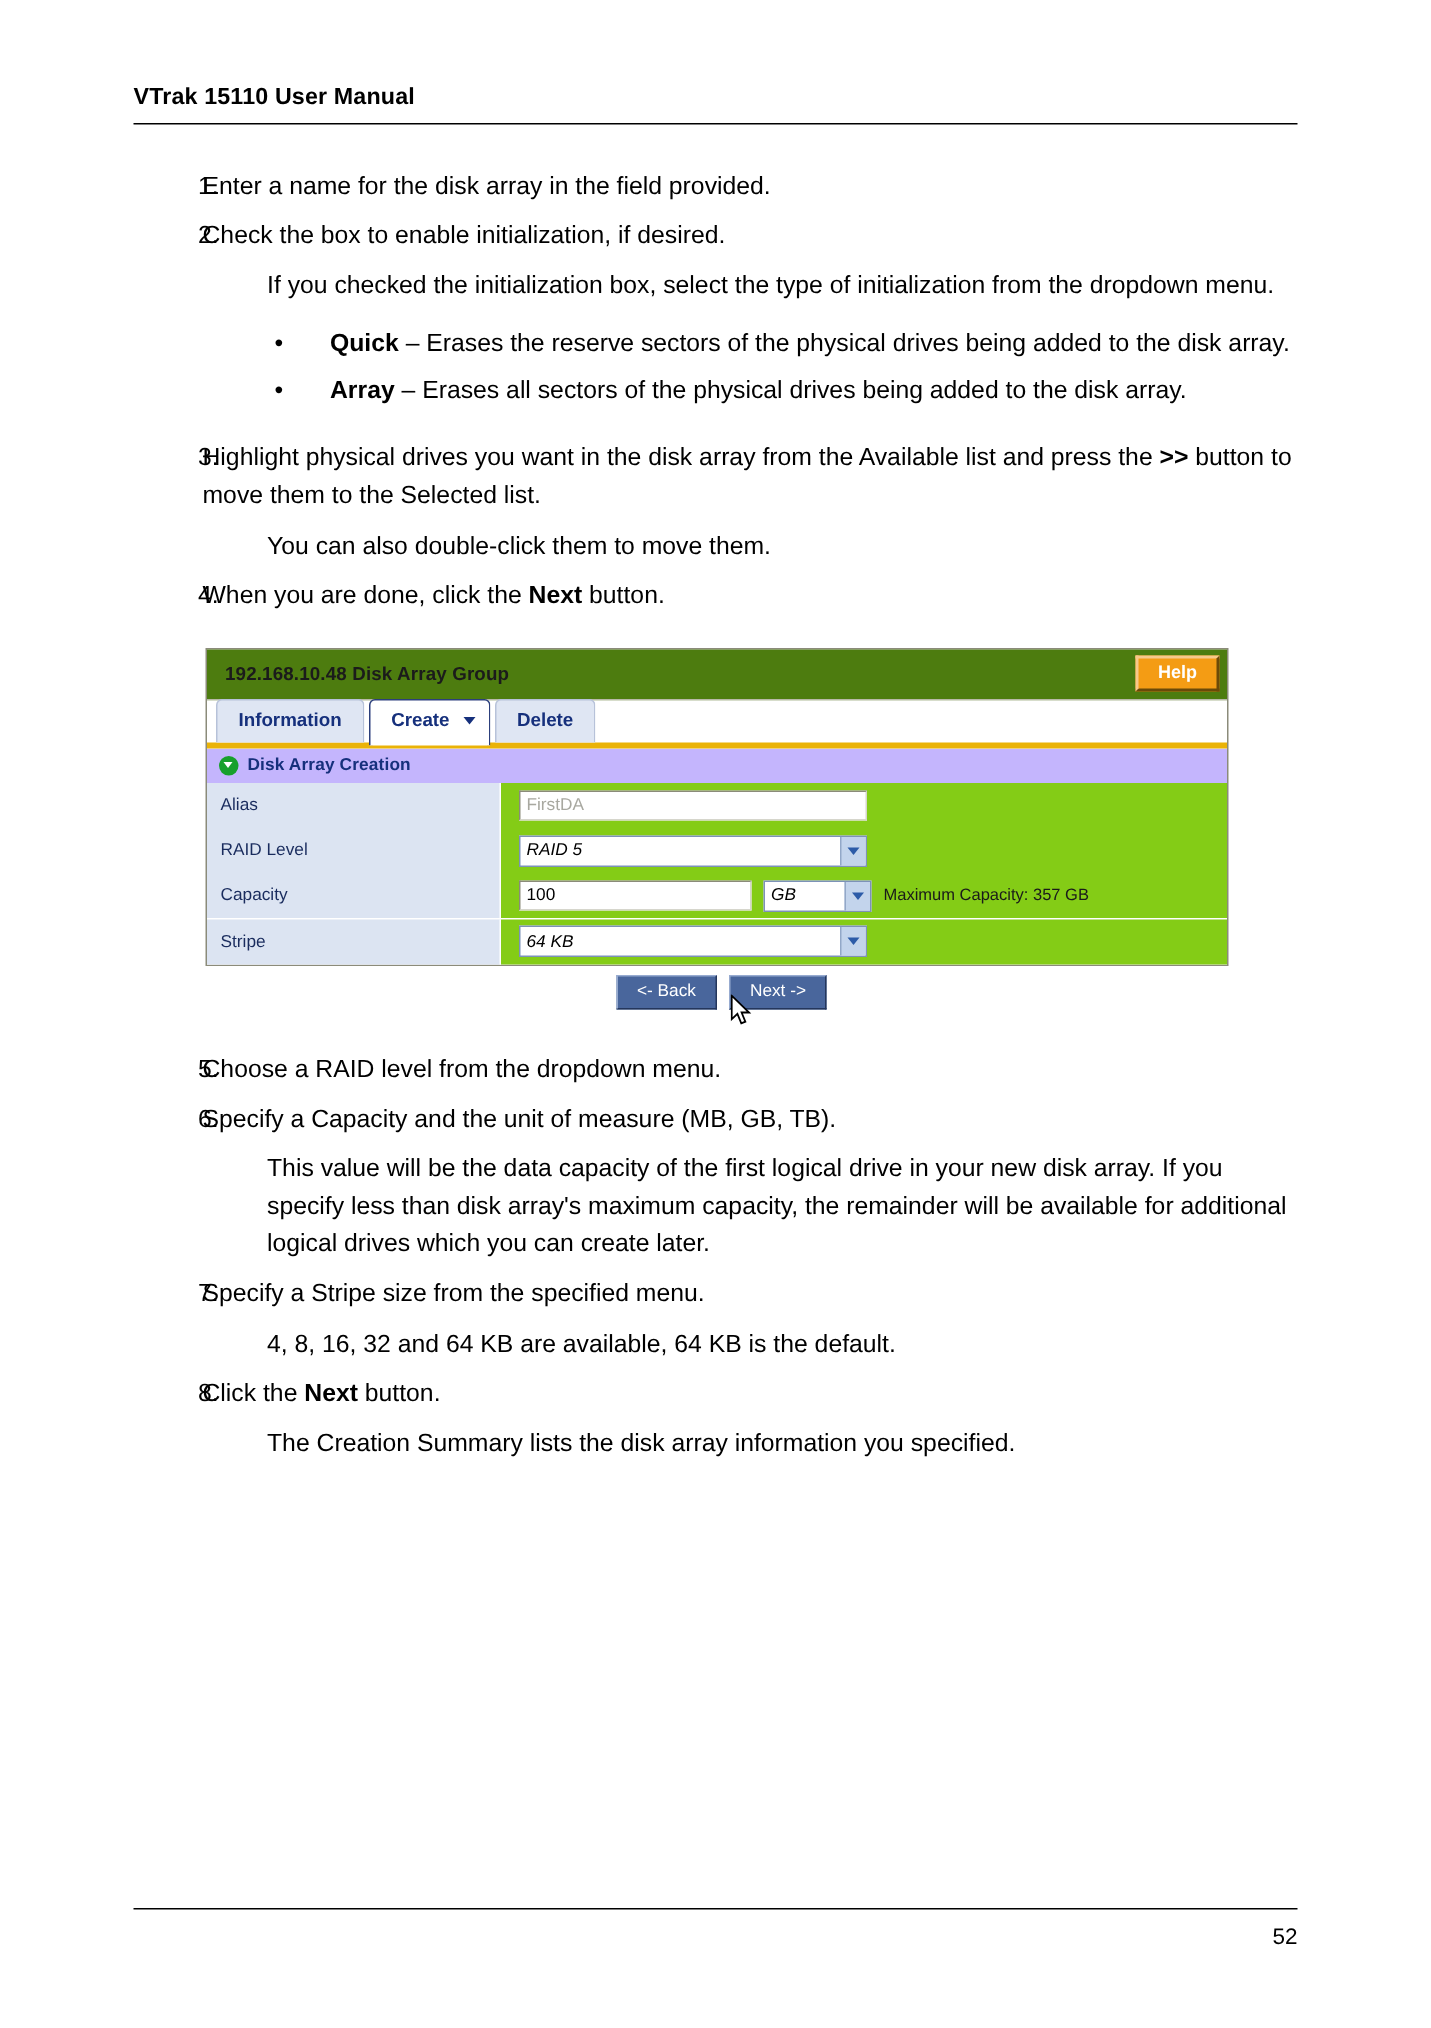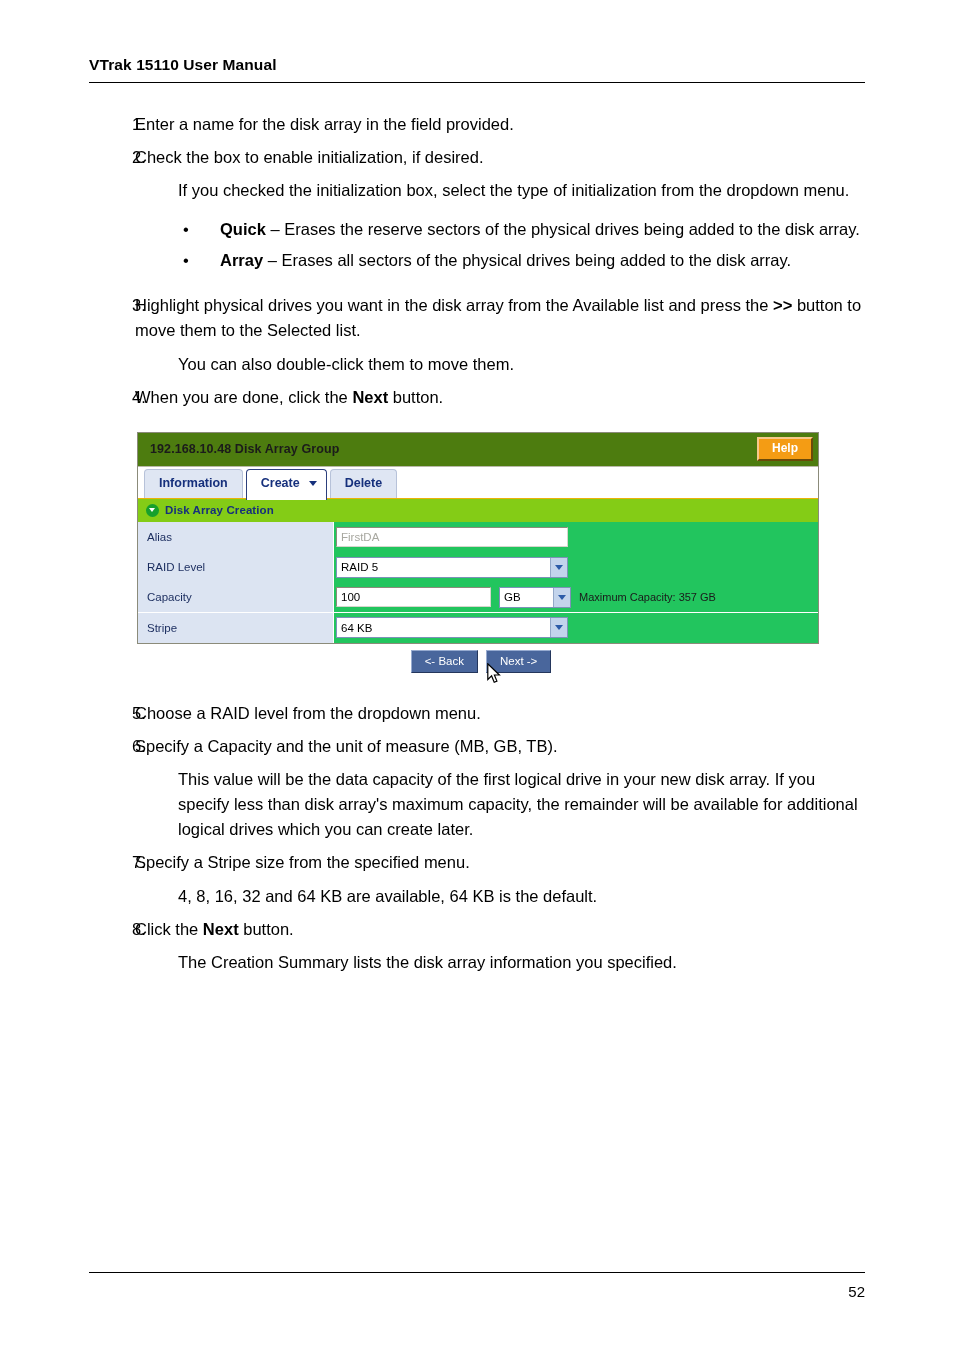--- a/index.html
+++ b/index.html
@@ -133,21 +133,21 @@
     line-height: 1.25;
   }
 
   .app-tabbar {
     height: 32px;
     background: #ffffff;
     position: relative;
     display: flex;
     align-items: flex-end;
     padding-left: 6px;
-    border-bottom: 1px solid #eab308;
+    border-bottom: 4px solid #eab308;
   }
   .tab {
     font-size: 12.5px;
     font-weight: bold;
     color: #16307c;
     padding: 5px 14px 6px 14px;
     margin-right: 3px;
     line-height: 1.3;
     position: relative;
     background: #dfe6f3;
@@ -172,21 +172,21 @@
     right: 9px;
     top: 11px;
     width: 0; height: 0;
     border-left: 4.5px solid transparent;
     border-right: 4.5px solid transparent;
     border-top: 5px solid #16307c;
   }
 
   .section-head {
     height: 24px;
-    background: #84cc16;
+    background: #c4b5fd;
     display: flex;
     align-items: center;
     padding-left: 8px;
     border-bottom: 1px solid #ffffff;
   }
   .sec-icon {
     width: 13px; height: 13px;
     border-radius: 50%;
     background: #17a02c;
     display: inline-block;
@@ -228,22 +228,22 @@
     padding-left: 9px;
     font-size: 11.5px;
     color: #1a2c5e;
     border-right: 1px solid #ffffff;
   }
   .row-field {
     flex: 1 1 auto;
     height: 30px;
     display: flex;
     align-items: center;
-    padding-left: 2px;
-    background: #22c55e;
+    padding-left: 12px;
+    background: #84cc16;
     gap: 8px;
   }
 
   .txt-input {
     height: 20px;
     background: #ffffff;
     border-top: 1.5px solid #8b8b7a;
     border-left: 1.5px solid #8b8b7a;
     border-right: 1px solid #d6d6cc;
     border-bottom: 1px solid #d6d6cc;
@@ -260,20 +260,21 @@
   .sel {
     height: 21px;
     background: #ffffff;
     border: 1.5px solid #7d92b8;
     display: flex;
     align-items: center;
     justify-content: space-between;
     font-size: 11.5px;
     color: #000;
     padding-left: 4px;
+    font-style: italic;
   }
   .sel.wide { width: 232px; }
   .sel.small { width: 72px; }
   .sel-arrow {
     width: 17px;
     height: 100%;
     background: #c3d4ec;
     border-left: 1px solid #93a8c8;
     display: flex;
     align-items: center;

